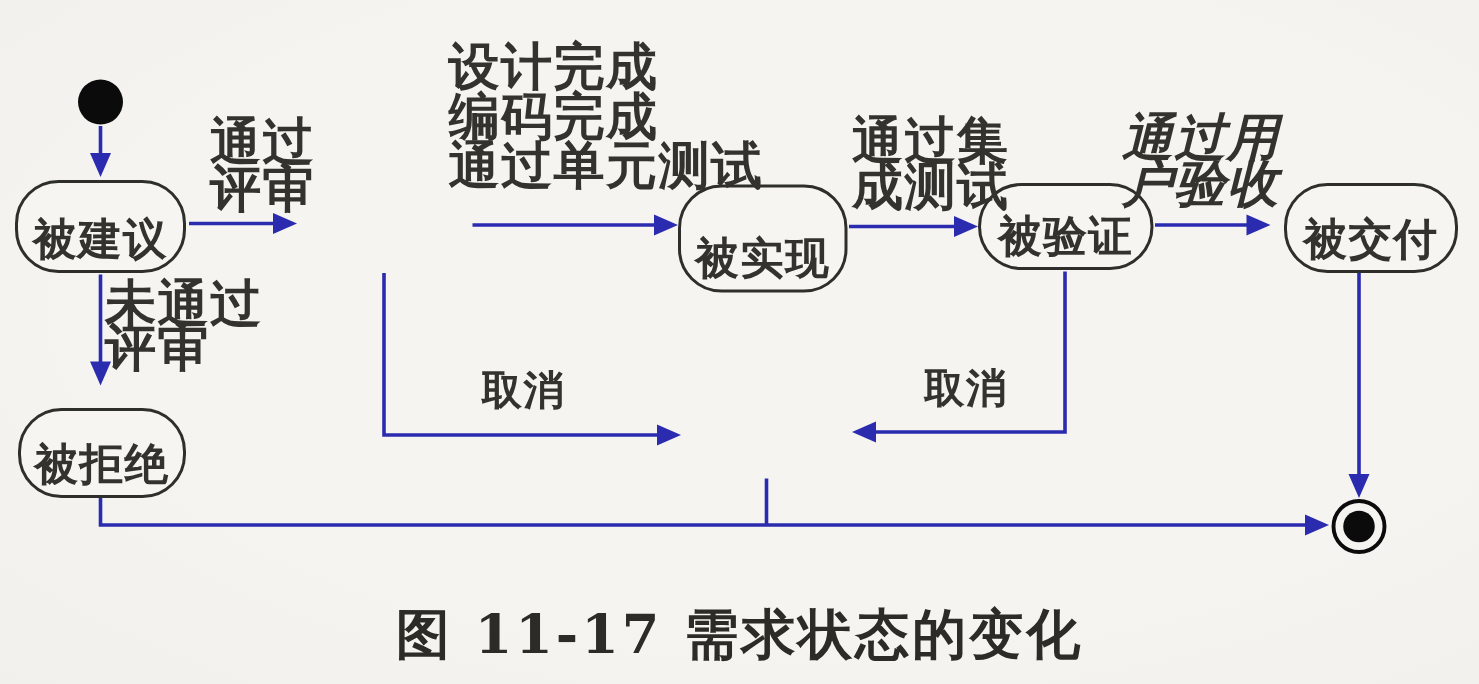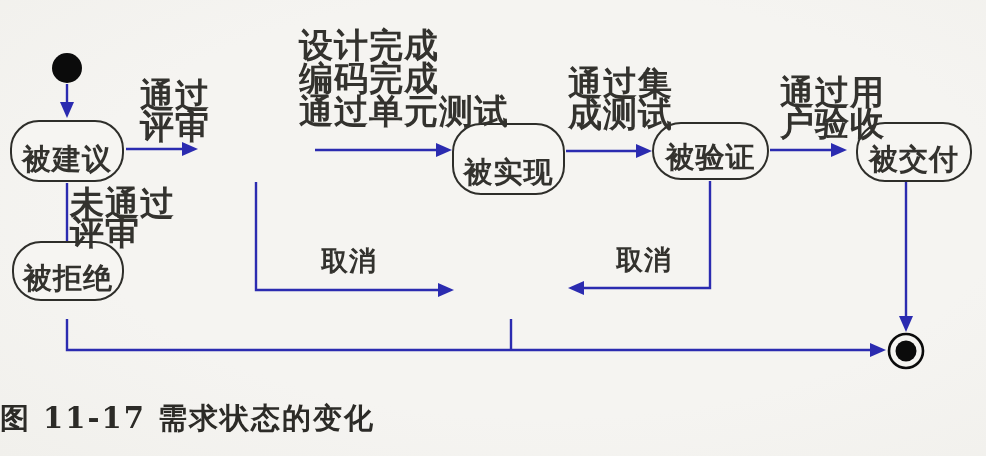--- a/index.html
+++ b/index.html
@@ -40,41 +40,42 @@
     color:var(--text);
     font-size:29px;font-weight:700;
     letter-spacing:1px;
     white-space:nowrap;
   }
   .n-proposed   {left:10px;  top:120px; width:114px; height:62px;}
   .n-approved   {left:199px; top:124px; width:115px; height:57px;}
   .n-implemented{left:452px; top:123px; width:113px; height:72px;}
   .n-verified   {left:652px; top:122px; width:117px; height:58px;font-family:Liberation Mono, monospace;}
   .n-delivered  {left:856px; top:122px; width:116px; height:60px;}
-  .n-rejected   {left:12px;  top:241px; width:112px; height:60px;}
+  .n-rejected   {left:12px;  top:272px; width:112px; height:60px;}
   .n-discarded  {left:455px; top:260px; width:113px; height:58px;}
   .tlabel{
     position:absolute;
     color:var(--text);
     font-size:34px;font-weight:700;
     line-height:31px;
     white-space:pre-line;
     letter-spacing:1px;
   }
   .t-pass-review {left:140px; top:80px;}
   .t-dev         {left:299px; top:29px; line-height:33px;}
-  .t-integration {left:568px; top:68px;}
-  .t-acceptance  {left:780px; top:77px;}
+  .t-integration {left:568px; top:79px;}
+  .t-acceptance  {left:748px; top:77px;font-style:italic;}
   .t-fail        {left:70px;  top:189px; line-height:29px;}
   .t-cancel-left {left:321px; top:245px; font-size:27px;}
   .t-cancel-right{left:616px; top:244px; font-size:27px;}
   .caption{
     position:absolute;left:0;right:0;top:399px;
+    text-align:center;
     color:#2c2b27;
-    font-size:29px;font-weight:700;
+    font-size:36px;font-weight:700;
     letter-spacing:2px;
   }
 </style>
 </head>
 <body>
 
 <div class="stage">
 
   <svg class="wires" viewBox="0 0 986 456" aria-hidden="true">
 

